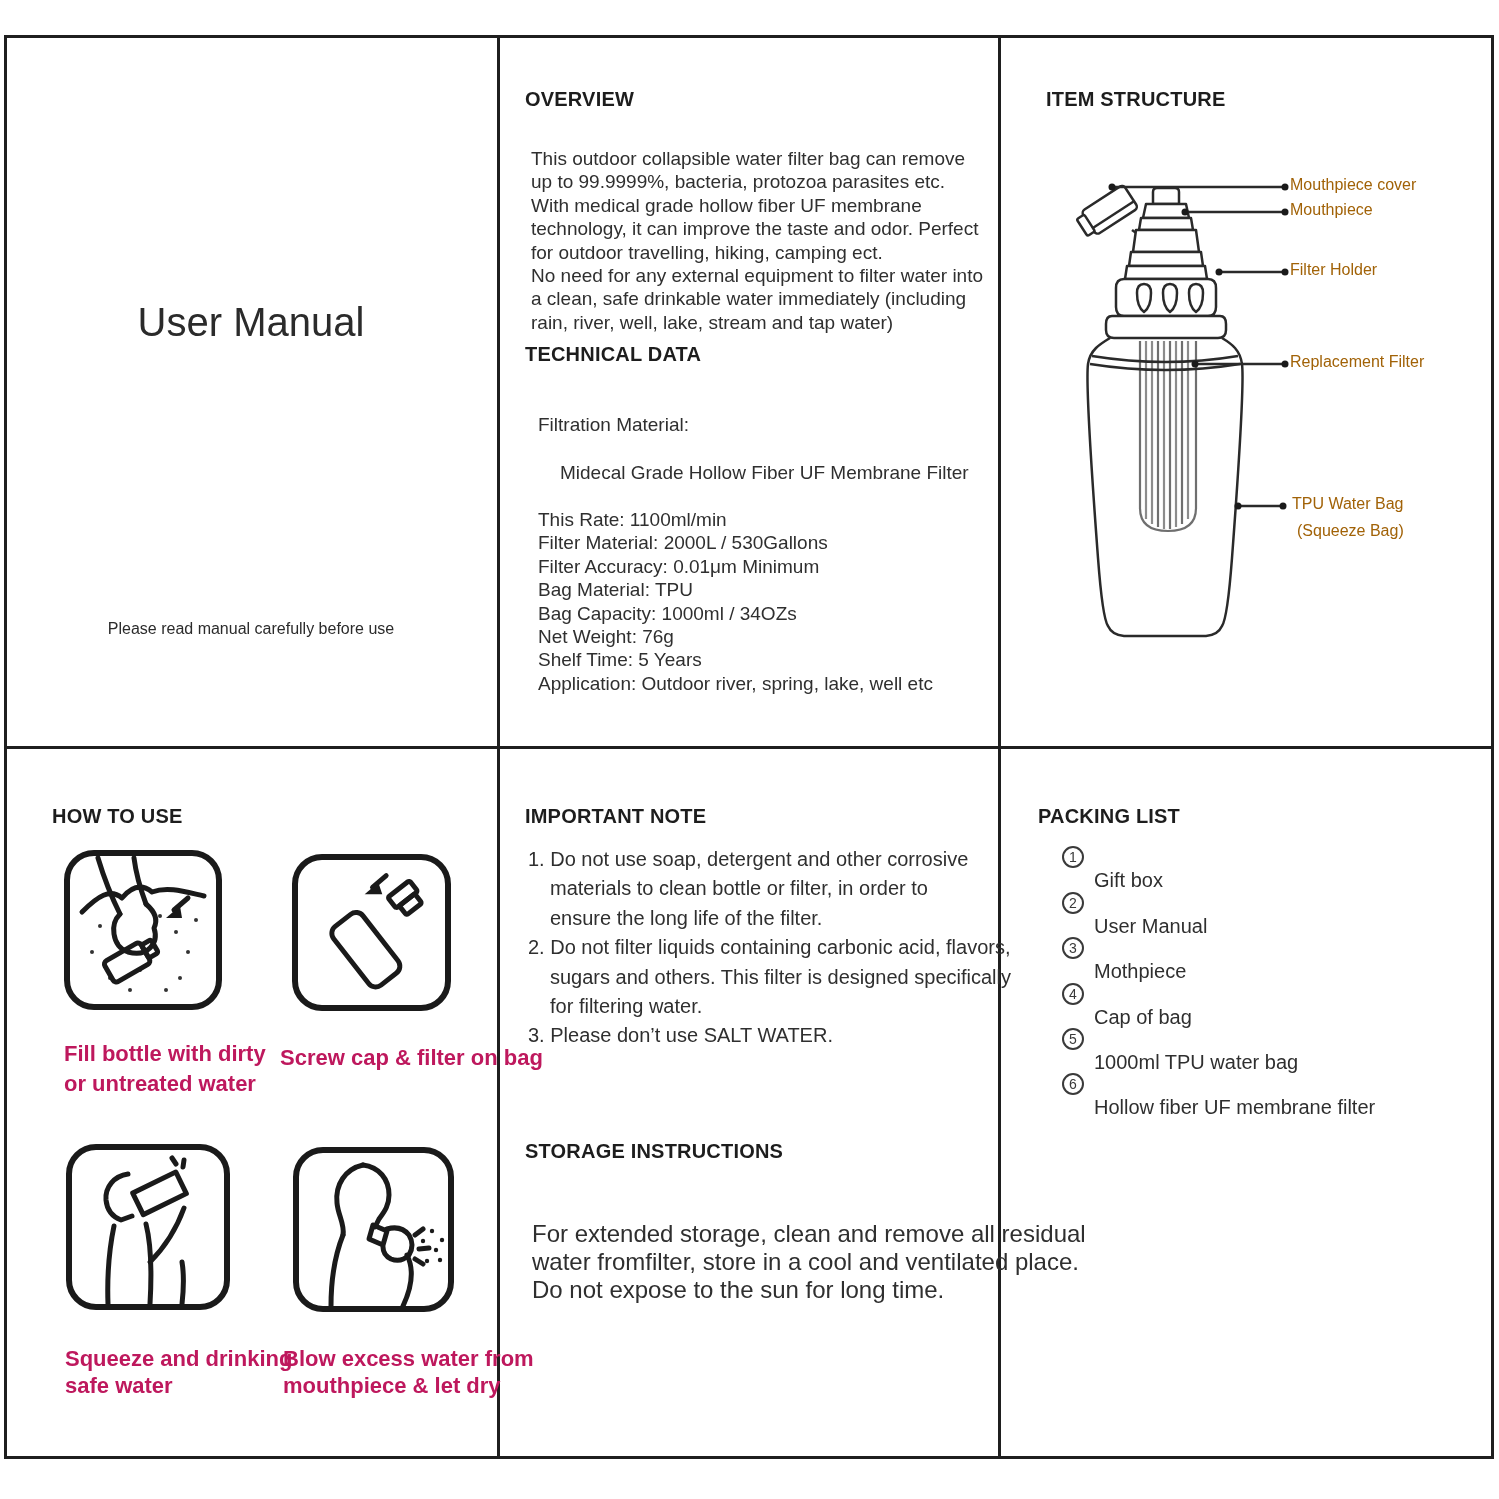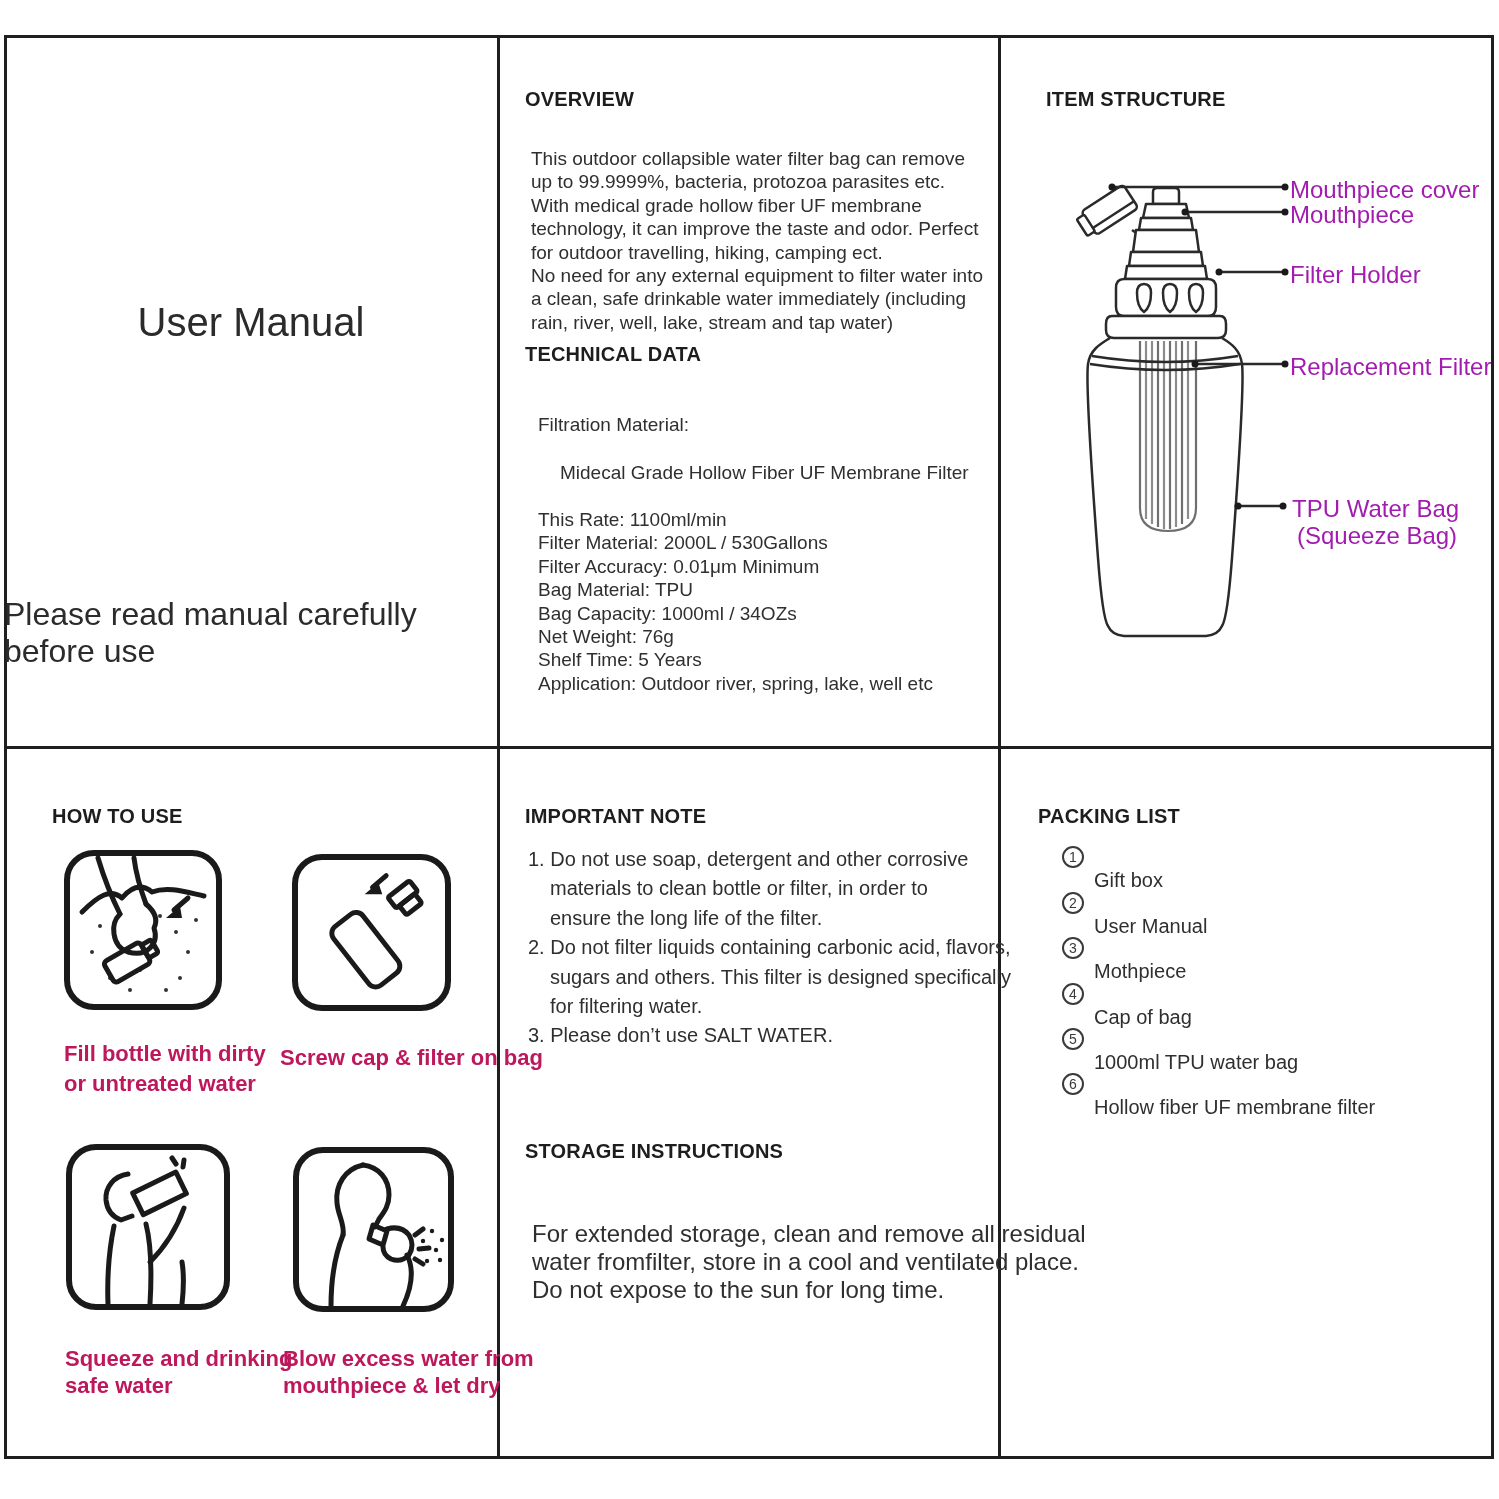--- a/index.html
+++ b/index.html
@@ -14,24 +14,24 @@
 
   .abs { position:absolute; }
   .sec-h { position:absolute; font-size:20px; font-weight:bold; color:#1d1d1d; letter-spacing:0.2px; white-space:nowrap; }
   .t19 { font-size:19px; line-height:23.4px; white-space:nowrap;margin-top:23px; }
   .t20 { font-size:20px; line-height:29.4px; white-space:nowrap; }
   .t20s { font-size:24px; line-height:28px; white-space:nowrap;margin-top:40px; }
   .cont { padding-left:22px; }
 
   .cover-title { position:absolute; left:4px; top:300px; width:494px; text-align:center;
     font-size:40px; color:#2b2b2b; }
-  .cover-note { position:absolute; left:4px; top:596px; width:494px; 
-    font-size:32px; color:#2b2b2b; }
-
-  .lbl { position:absolute; font-size:24px; color:#a21caf; white-space:nowrap; }
+  .cover-note { position:absolute; left:4px; top:620px; width:494px; text-align:center;
+    font-size:16px; color:#2b2b2b; }
+
+  .lbl { position:absolute; font-size:16px; color:#a16207; white-space:nowrap; }
 
   .step-box { position:absolute; border:6px solid #1a1a1a; border-radius:30px; box-sizing:border-box; background:#fff; }
   .step-box svg { display:block; width:100%; height:100%; }
   .cap { position:absolute; font-size:22px; font-weight:600; color:#be185d; line-height:27px; white-space:nowrap; }
 
   .pack-row { position:absolute; display:flex; align-items:center; gap:10px; height:28px; }
   .circ { display:inline-flex; align-items:center; justify-content:center; width:22px; height:22px;
     border:2px solid #3a3a3a; border-radius:50%; font-size:14px; color:#3a3a3a; box-sizing:border-box; flex:0 0 auto; }
   .pack-label { font-size:20px; color:#2f2f2f; white-space:nowrap;margin-top:47px; }
 

